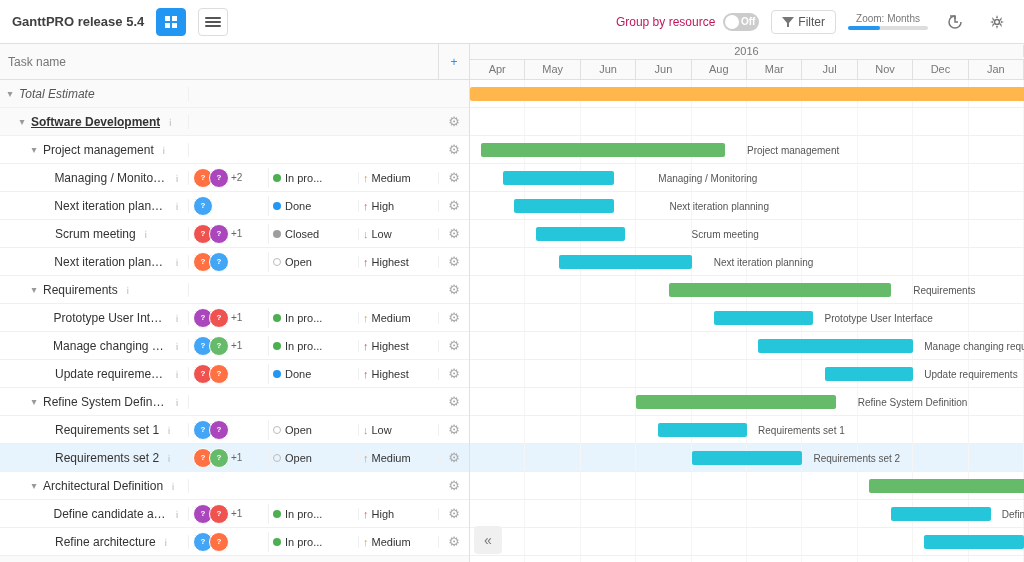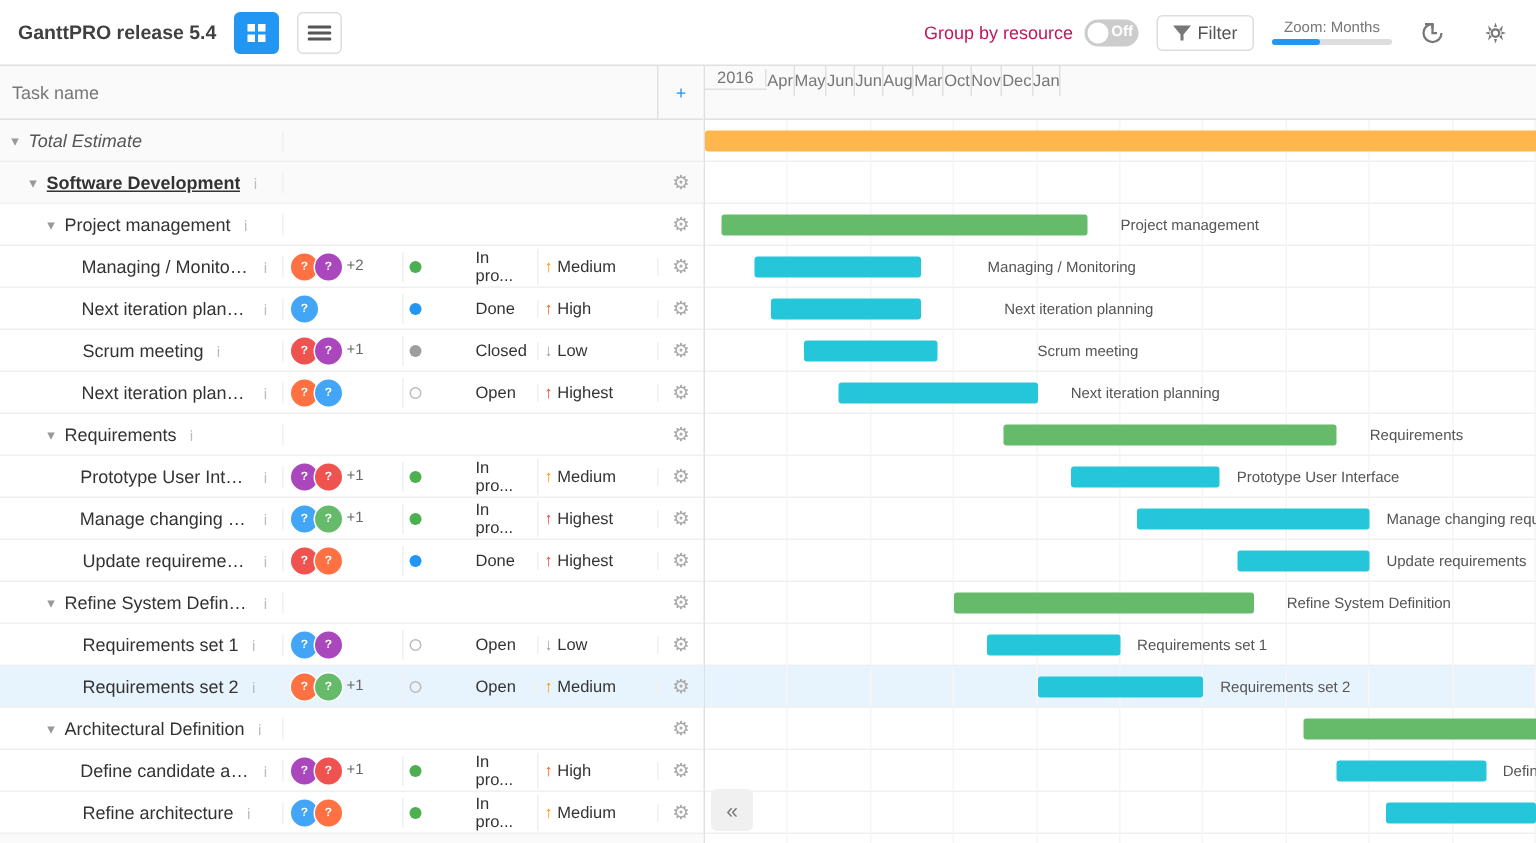--- a/index.html
+++ b/index.html
@@ -65,21 +65,21 @@
     .task-list { overflow-y: auto; flex: 1; }
     .task-row {
       display: flex; align-items: center; height: 28px; border-bottom: 1px solid #f0f0f0;
       cursor: pointer;
     }
     .task-row.selected { background: #e8f4fd; }
     .task-row.group-header { background: #fafafa; }
 
     .cell-task { flex: 1; display: flex; align-items: center; padding: 0 4px; border-right: 1px solid #f0f0f0; overflow: hidden; gap: 3px; }
     .cell-assigned { width: 80px; display: flex; align-items: center; padding: 0 4px; border-right: 1px solid #f0f0f0; }
-    .cell-status { width: 90px; display: flex; align-items: center; padding: 0 4px; border-right: 1px solid #f0f0f0; font-size: 11px; gap: 32px; }
+    .cell-status { width: 90px; display: flex; align-items: center; padding: 0 4px; border-right: 1px solid #f0f0f0; font-size: 11px; }
     .cell-priority { width: 80px; display: flex; align-items: center; padding: 0 4px; border-right: 1px solid #f0f0f0; font-size: 11px; }
     .cell-gear { width: 30px; display: flex; align-items: center; justify-content: center; color: #aaa; font-size: 13px; }
 
     .expand-icon { width: 12px; height: 12px; display: flex; align-items: center; justify-content: center; font-size: 10px; color: #999; flex-shrink: 0; cursor: pointer; }
     .info-icon { width: 14px; height: 14px; display: flex; align-items: center; justify-content: center; font-size: 10px; color: #bbb; flex-shrink: 0; cursor: pointer; }
     .task-name { font-size: 12px; overflow: hidden; text-overflow: ellipsis; white-space: nowrap; }
     .task-name.bold { font-weight: 600; text-decoration: underline; }
     .task-name.italic { font-style: italic; color: #555; }
 
     
@@ -101,21 +101,21 @@
 
     
     .priority-arrow { margin-right: 3px; font-size: 11px; }
     .priority-high { color: #FF5722; }
     .priority-medium { color: #FF9800; }
     .priority-low { color: #9E9E9E; }
     .priority-highest { color: #F44336; }
 
     
     .right-panel { flex: 1; overflow: hidden; display: flex; flex-direction: column; }
-    .gantt-header { height: 36px; border-bottom: 1px solid #e0e0e0; background: #fafafa; display: flex; flex-direction: row; }
+    .gantt-header { height: 36px; border-bottom: 1px solid #e0e0e0; background: #fafafa; display: flex; flex-direction: column; }
     .gantt-year-row { height: 16px; display: flex; align-items: center; border-bottom: 1px solid #e0e0e0; }
     .gantt-year-label { font-size: 11px; color: #777; padding: 0 8px; border-right: 1px solid #e0e0e0; width: 100%; text-align: center; }
     .gantt-months-row { height: 20px; display: flex; align-items: center; }
     .gantt-month {
       flex: 1; display: flex; align-items: center; justify-content: center;
       font-size: 11px; color: #777; border-right: 1px solid #e0e0e0; height: 100%;
     }
 
     
     .gantt-body { flex: 1; overflow: hidden; position: relative; }
@@ -549,21 +549,21 @@
       <div class="gantt-year-row">
         <div class="gantt-year-label">2016</div>
       </div>
       <div class="gantt-months-row" id="gantt-months">
           <div class="gantt-month">Apr</div>
           <div class="gantt-month">May</div>
           <div class="gantt-month">Jun</div>
           <div class="gantt-month">Jun</div>
           <div class="gantt-month">Aug</div>
           <div class="gantt-month">Mar</div>
-          <div class="gantt-month">Oct</div>
+          <div class="gantt-month">Jul</div>
           <div class="gantt-month">Nov</div>
           <div class="gantt-month">Dec</div>
           <div class="gantt-month">Jan</div>
         </div>
     </div>
     <div class="gantt-body">
       <div class="gantt-rows" id="gantt-rows">
           <div class="gantt-row" style="width: 100%;">
             <div class="gantt-grid-lines">
               <div class="gantt-grid-col"></div>

